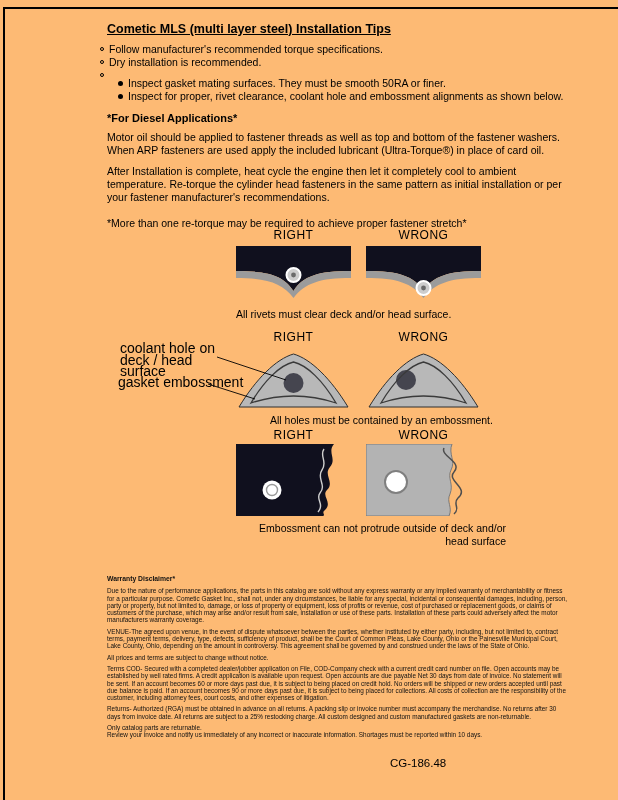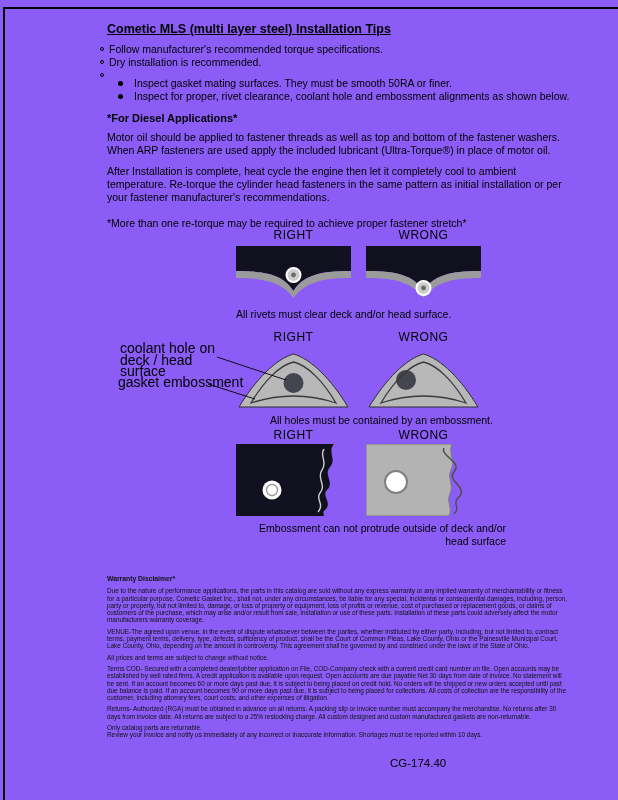--- a/index.html
+++ b/index.html
@@ -1,27 +1,27 @@
 <!DOCTYPE html>
 <html><head>
 <meta charset="utf-8">
 <style>
   * { margin:0; padding:0; box-sizing:border-box; }
   html,body { background:#ffffff; }
   body { font-family:"Liberation Sans", sans-serif; color:#000; }
-  .page { position:relative; width:618px; height:800px; background:#8b5cf6; overflow:hidden; }
+  .page { position:relative; width:618px; height:800px; background:#fdba74; overflow:hidden; }
 
   .frame-left { position:absolute; left:3px; top:7px; width:2px; height:793px; background:#000; }
   .frame-top  { position:absolute; left:3px; top:7px; width:615px; height:2px; background:#000; }
 
   .content { position:absolute; left:100px; top:22px; width:474px; }
   .title { font-size:12.5px; font-weight:bold; text-decoration:underline; margin-left:7px; line-height:15px; margin-bottom:6px; }
   .bullet-row { display:flex; align-items:flex-start; line-height:13px; font-size:10.5px; }
   .bullet-row .dot-open { flex:0 0 auto; width:4px; height:4px; border:1px solid #000; border-radius:50%; margin:4px 5px 0 0; }
-  .bullet-row.sub { margin-left:18px;gap:6px; }
+  .bullet-row.sub { margin-left:18px; }
   .bullet-row .dot-filled { flex:0 0 auto; width:5px; height:5px; background:#000; border-radius:50%; margin:4px 5px 0 0; }
   .diesel-heading { font-size:11px; font-weight:bold; margin:9px 0 0 7px; line-height:13px; }
   .para { font-size:10.5px; line-height:13px; margin:6px 0 0 7px; width:463px; }
   .para.second { margin-top:8px; }
   .note { font-size:10.5px; line-height:13px; margin:13px 0 0 7px; }
 
   .diagrams { position:absolute; left:0; top:0; width:618px; height:800px; pointer-events:none; }
   .col-label { position:absolute; width:115px; text-align:center; font-size:12px; letter-spacing:0.5px; }
   .panel { position:absolute; width:115px; }
   .panel svg { display:block; width:115px; }
@@ -61,21 +61,21 @@
     <div class="bullet-row sub">
       <span class="dot-filled"></span>
       <span>Inspect gasket mating surfaces.  They must be smooth 50RA or finer.</span>
     </div>
     <div class="bullet-row sub">
       <span class="dot-filled"></span>
       <span>Inspect for proper, rivet clearance, coolant hole and embossment alignments as shown below.</span>
     </div>
 
     <h2 class="diesel-heading">*For Diesel Applications*</h2>
-    <p class="para">Motor oil should be applied to fastener threads as well as top and bottom of the fastener washers. When ARP fasteners are used apply the included lubricant (Ultra-Torque®) in place of motor oil.</p>
+    <p class="para">Motor oil should be applied to fastener threads as well as top and bottom of the fastener washers. When ARP fasteners are used apply the included lubricant (Ultra-Torque®) in place of card oil.</p>
     <p class="para second">After Installation is complete, heat cycle the engine then let it completely cool to ambient temperature. Re-torque the cylinder head fasteners in the same pattern as initial installation or per your fastener manufacturer's recommendations.</p>
     <p class="note">*More than one re-torque may be required to achieve proper fastener stretch*</p>
   </div>
 
   <div class="diagrams">
 
     <div class="col-label" style="left:236px; top:228px;">RIGHT</div>
     <div class="col-label" style="left:366px; top:228px;">WRONG</div>
 
     <div class="panel" style="left:236px; top:246px; height:58px;">
@@ -148,15 +148,15 @@
     <div class="disc-heading">Warranty Disclaimer*</div>
     <p>Due to the nature of performance applications, the parts in this catalog are sold without any express warranty or any implied warranty of merchantability or fitness for a particular purpose.  Cometic Gasket Inc., shall not, under any circumstances, be liable for any special, incidental or consequential damages, including, person, party or property, but not limited to, damage, or loss of property or equipment, loss of profits or revenue, cost of purchased or replacement goods, or claims of customers of the purchase, which may arise and/or result from sale, installation or use of these parts.  Installation of these parts could adversely affect the motor manufacturers warranty coverage.</p>
     <p>VENUE-The agreed upon venue, in the event of dispute whatsoever between the parties, whether instituted by either party, including, but not limited to, contract terms, payment terms, delivery, type, defects, sufficiency of product, shall be the Court of Common Pleas, Lake County, Ohio or the Painesville Municipal Court, Lake County, Ohio, depending on the amount in controversy. This agreement shall be governed by and construed under the laws of the State of Ohio.</p>
     <p>All prices and terms are subject to change without notice.</p>
     <p>Terms COD- Secured with a completed dealer/jobber application on File, COD-Company check with a current credit card number on file.  Open accounts may be established by well rated firms.  A credit application is available upon request.  Open accounts are due payable Net 30 days from date of invoice.  No statement will be sent.  If an account becomes 60 or more days past due, it is subject to being placed on credit hold.  No orders will be shipped or new orders accepted until past due balance is paid.  If an account becomes 90 or more days past due, it is subject to being placed for collections.  All costs of collection are the responsibility of the customer, including attorney fees, court costs, and other expenses of litigation.</p>
     <p>Returns- Authorized (RGA) must be obtained in advance on all returns.  A packing slip or invoice number must accompany the merchandise.  No returns after 30 days from invoice date.  All returns are subject to a 25% restocking charge.  All custom designed and custom manufactured gaskets are non-returnable.</p>
     <p class="nogap">Only catalog parts are returnable.</p>
     <p>Review your invoice and notify us immediately of any incorrect or inaccurate information.  Shortages must be reported within 10 days.</p>
   </div>
 
-  <div class="footer-code">CG-174.40</div>
+  <div class="footer-code">CG-186.48</div>
 
 </div>
 
 </body></html>

